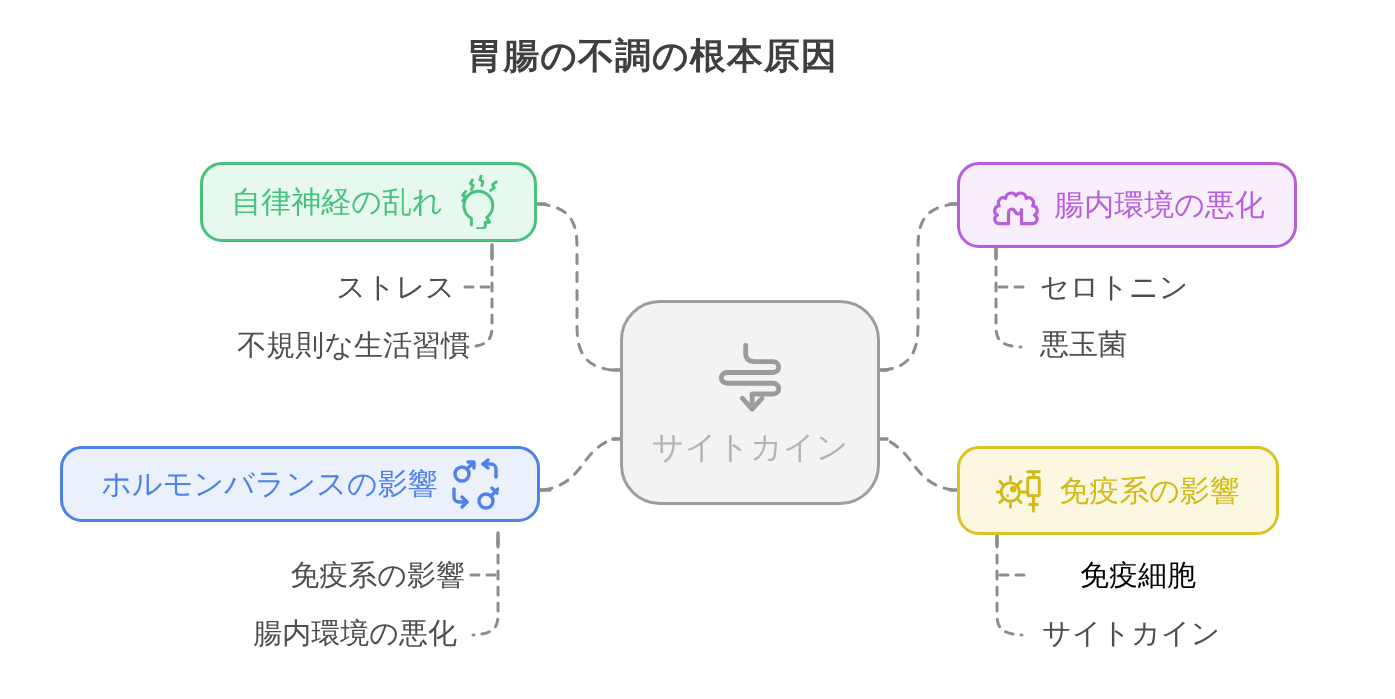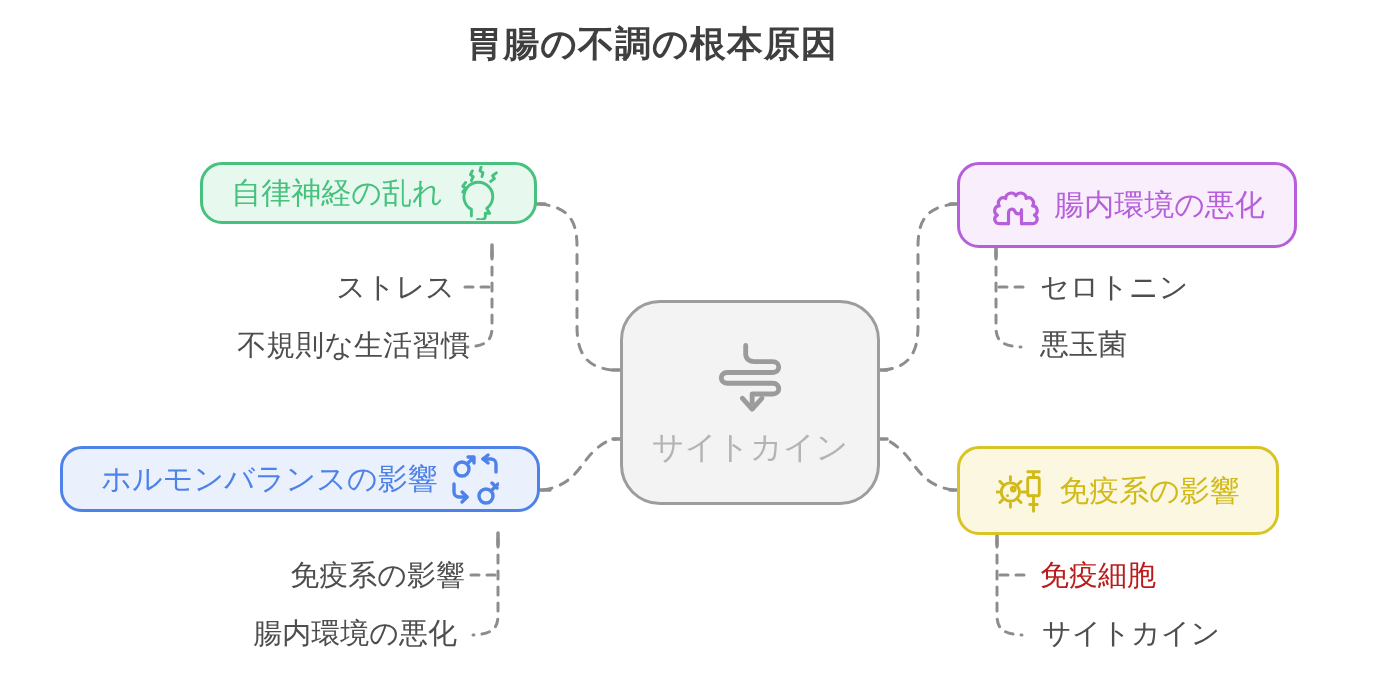--- a/index.html
+++ b/index.html
@@ -1,35 +1,35 @@
 <!DOCTYPE html>
 <html lang="ja"><head>
 <meta charset="utf-8">
 <style>
   html,body { margin:0; padding:0; background:#ffffff; }
   .stage {
     position:relative; width:1395px; height:699px; overflow:hidden;
     font-family:"Liberation Sans", sans-serif; background:#ffffff;
   }
   .title {
-    position:absolute; top:20px; left:652px; transform:translateX(-50%);
+    position:absolute; top:32px; left:652px; transform:translateX(-50%);
     margin:0; font-size:36px; font-weight:700; letter-spacing:1px; white-space:nowrap;
   }
   svg.connectors { position:absolute; left:0; top:0; width:1395px; height:699px; }
 
   .branch {
     position:absolute; box-sizing:border-box; border:3px solid; border-radius:22px;
     display:flex; align-items:center; justify-content:center; gap:13px; white-space:nowrap;
   }
   .branch-label { font-size:30px; line-height:1; }
   .icon svg { display:block; }
 
-  .branch-tl { left:200px; top:162px; width:337px; height:62px; }
+  .branch-tl { left:200px; top:162px; width:337px; height:80px; }
   .branch-tr { left:957px; top:162px; width:340px; height:86px; }
-  .branch-bl { left:60px;  top:446px; width:480px; height:66px; }
+  .branch-bl { left:60px;  top:446px; width:480px; height:76px; }
   .branch-br { left:957px; top:446px; width:322px; height:89px;text-align:right; }
 
   .center-node {
     position:absolute; left:620px; top:300px; width:260px; height:205px;
     box-sizing:border-box; border:3px solid; border-radius:40px;
     display:flex; flex-direction:column; align-items:center; justify-content:center; gap:13px;
   }
   .center-label { font-size:32px; line-height:1; }
 
   .sub {
@@ -151,16 +151,16 @@
     </span>
     <span class="branch-label">免疫系の影響</span>
   </div>
 
   <div class="sub sub-1" style="color: rgb(78, 78, 78);">ストレス</div>
   <div class="sub sub-2" style="color: rgb(78, 78, 78);">不規則な生活習慣</div>
   <div class="sub sub-3" style="color: rgb(78, 78, 78);">セロトニン</div>
   <div class="sub sub-4" style="color: rgb(78, 78, 78);">悪玉菌</div>
   <div class="sub sub-5" style="color: rgb(78, 78, 78);">免疫系の影響</div>
   <div class="sub sub-6" style="color: rgb(78, 78, 78);">腸内環境の悪化</div>
-  <div class="sub sub-7" style="color: #b91c1c;">免疫細胞</div>
+  <div class="sub sub-7" style="color: #000000; margin-left: 40px;">免疫細胞</div>
   <div class="sub sub-8" style="color: rgb(78, 78, 78);">サイトカイン</div>
 
 </div>
 
 </body></html>

